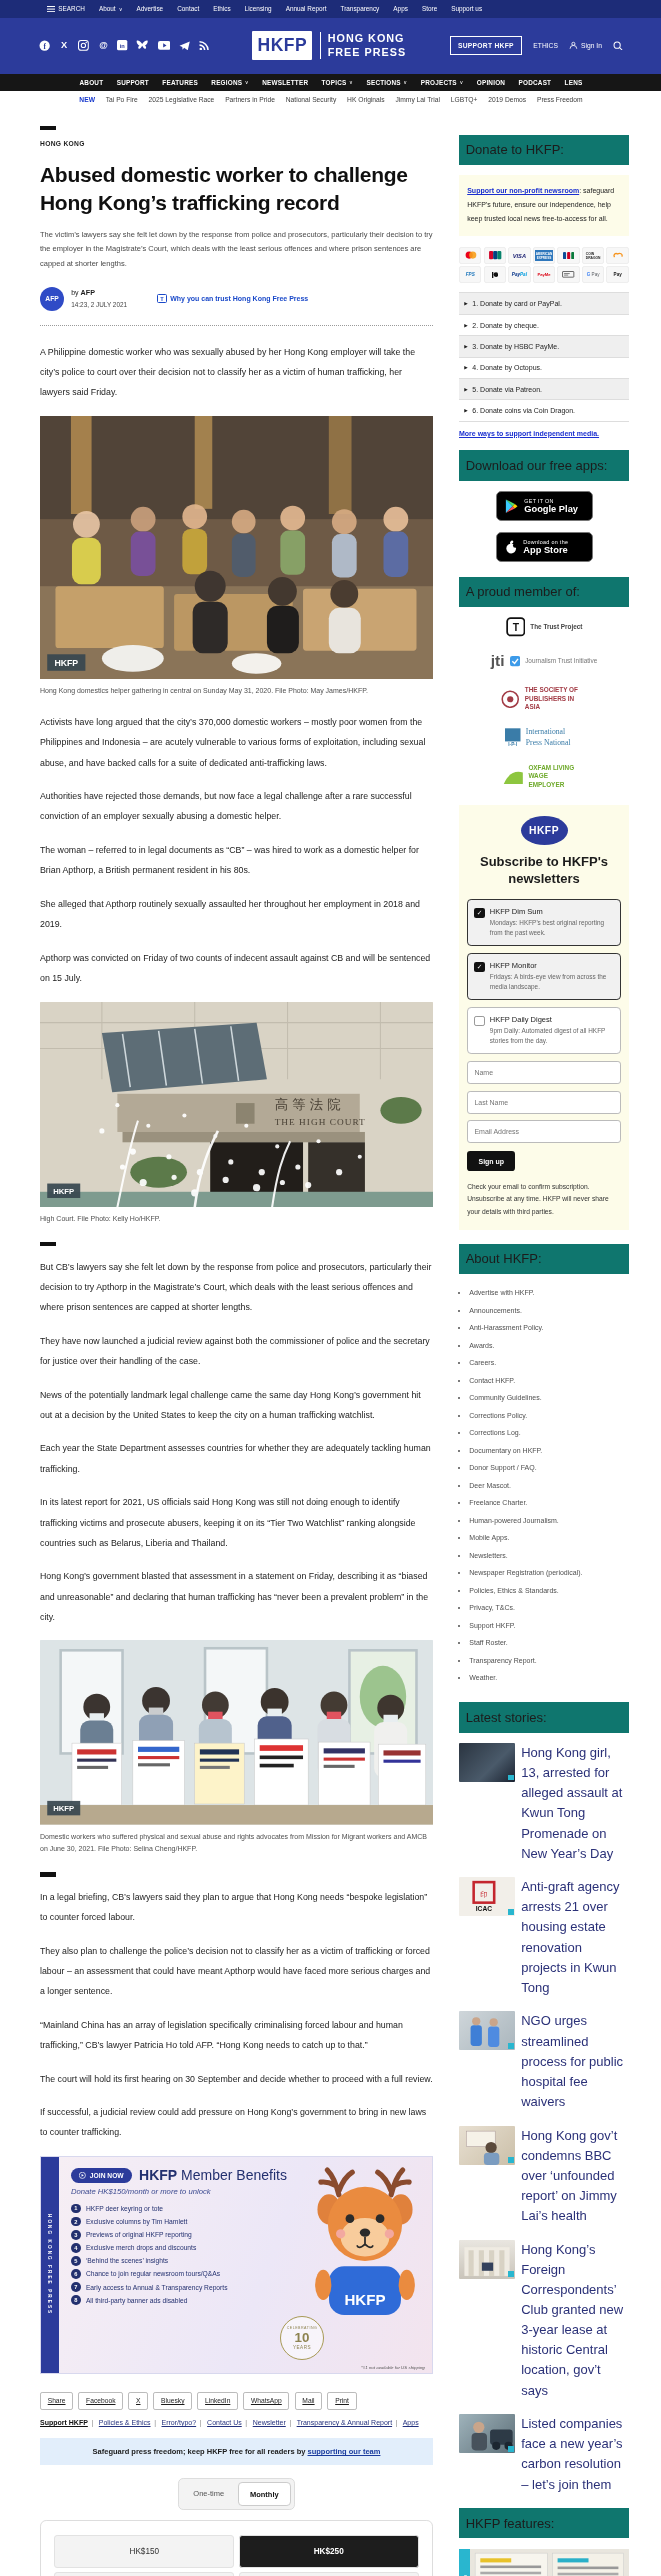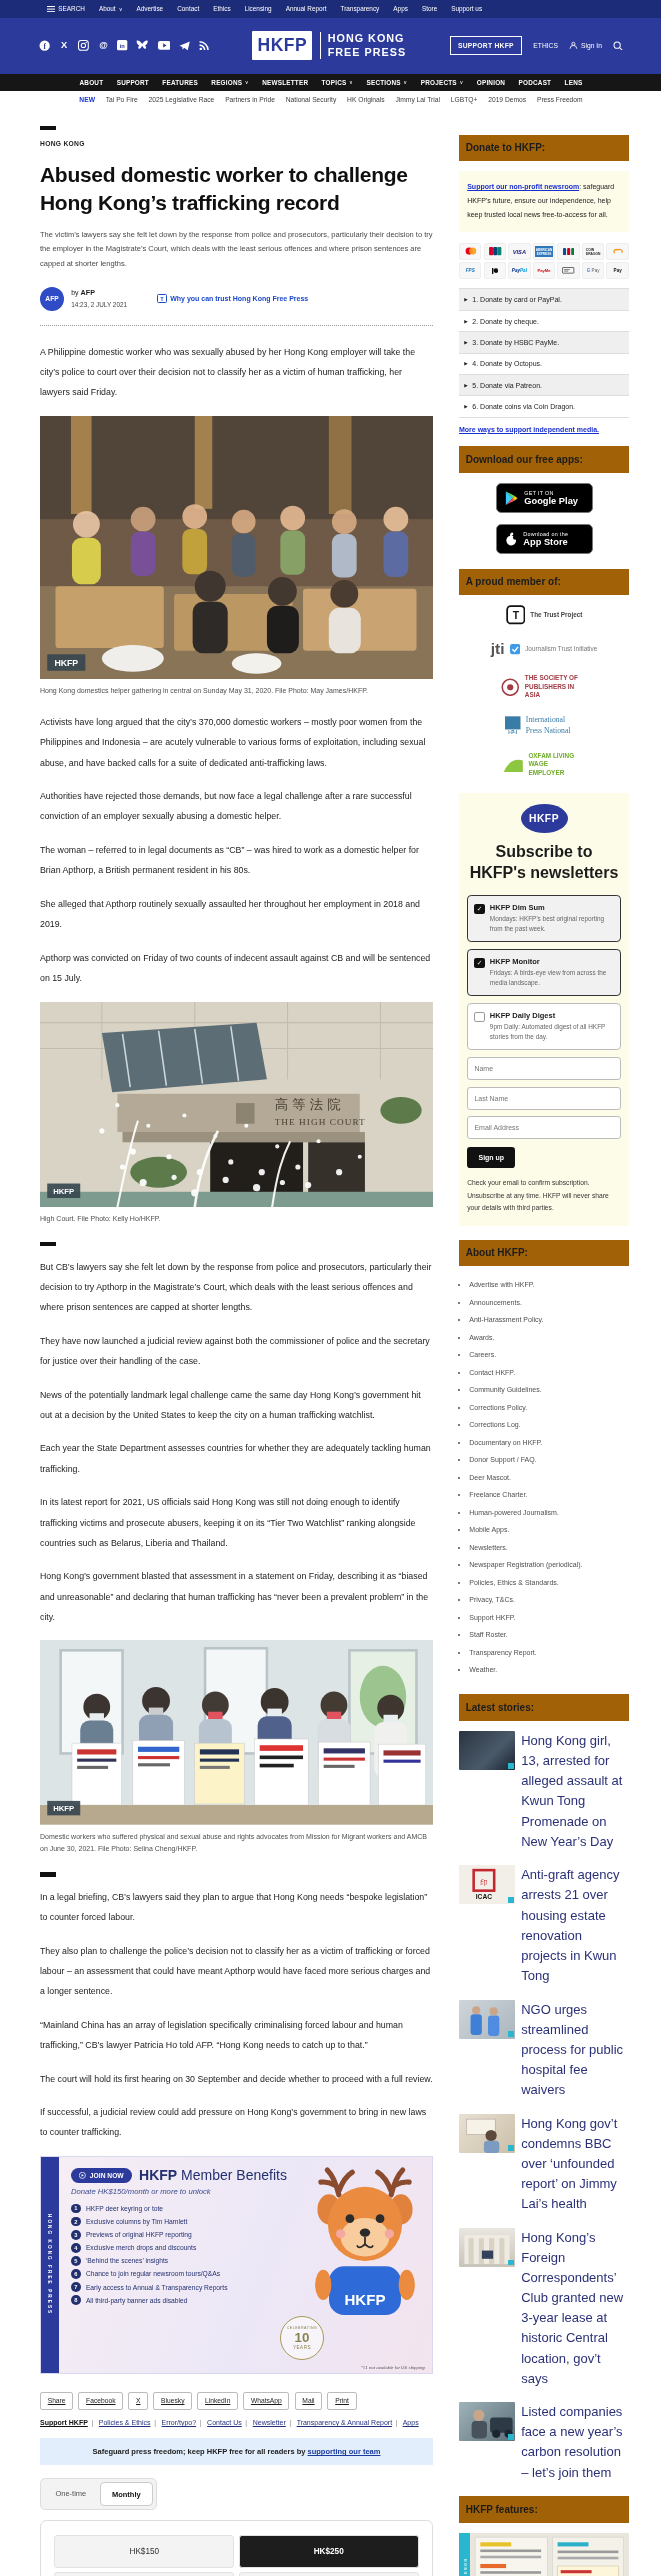--- a/index.html
+++ b/index.html
@@ -62,54 +62,54 @@
 .mb-foot{position:absolute;right:7.2px;bottom:3.1px;font-size:4.4px;color:#555;font-style:italic}
 
 .share-row{display:flex;gap:5.2px;margin:10.3px 0 9.3px}
 .share-btn{border:0.5px solid #bbb;border-radius:2.1px;padding:4.6px 6.7px;font-size:6.7px;text-decoration:underline;cursor:pointer;background:#fff}
 .meta-row{font-size:7px;color:#24317e;margin-bottom:12.4px}
 .meta-row span.lnk{text-decoration:underline;cursor:pointer;color:#24317e}
 .meta-row span.lnk.first{font-weight:bold;color:#111}
 .meta-row span.sep{color:#888;margin:0 3.6px}
 .support-banner{background:#e2eefb;padding:8.8px 15.5px;text-align:center;font-size:7.5px;font-weight:bold;margin-bottom:13.4px}
 .support-banner a{text-decoration:underline;color:#1a3b9e;cursor:pointer}
-.tog-wrap{display:flex;justify-content:flex-start;margin-bottom:10.3px}
+.tog-wrap{display:flex;justify-content:center;margin-bottom:10.3px}
 .toggle{background:#f3f3f3;border:0.5px solid #ddd;border-radius:5.2px;padding:3.1px;display:flex;gap:2.1px}
 .tog{padding:6.2px 11.3px;font-size:7.5px;color:#555;border-radius:4.1px;cursor:pointer}
 .tog.active{background:#fff;border:0.5px solid #ccc;color:#111;font-weight:bold}
 .don-card{border:0.5px solid #ddd;border-radius:6.2px;padding:13.4px;margin-bottom:17.5px}
 .amt-grid{display:grid;grid-template-columns:1fr 1fr;gap:4.6px;margin-bottom:12.4px}
 .amt{background:#f3f3f3;border:0.5px solid #e2e2e2;border-radius:3.1px;height:33px;display:flex;align-items:center;justify-content:center;font-size:8.2px;color:#333;cursor:pointer}
 .amt.active{background:#1d1d1d;color:#fff;font-weight:bold}
 .store-badge{background:#000;border:0.5px solid #777;border-radius:5.2px;color:#fff;width:111px;height:33px;display:flex;align-items:center;gap:6.2px;padding:0 8.2px;cursor:pointer}
 .sb-pre{font-size:5.4px;letter-spacing:0.3px}.sb-name{font-size:10.8px;font-weight:bold}
 
-.sb-band{background:#a16207;font-weight:bold;font-size:10px;padding:7.7px 6.7px;margin-bottom:10.3px}
+.sb-band{background:#0f766e;font-weight:normal;font-size:13px;padding:7.7px 6.7px;margin-bottom:10.3px}
 .sb-yellow{background:#fdfce9;padding:9.3px 8.2px;font-size:7px;line-height:2;color:#222;margin-bottom:11.3px}
 .sb-yellow .lk{color:#1a2fd0;font-weight:bold;text-decoration:underline;cursor:pointer}
 .spay{display:flex;gap:2.1px;margin-bottom:2.1px}
 .stile{width:23px;height:17px;background:#f7f7f7;border:0.5px solid #eee;border-radius:2.1px;display:flex;align-items:center;justify-content:center;overflow:hidden}
 .accordion{margin:9.3px 0 8.2px}
 .acc-row{font-size:7px;padding:6.7px 5.2px;display:flex;align-items:center;gap:4.6px;cursor:pointer;border-top:0.5px solid #ddd}
 .acc-row:nth-child(odd){background:#efefef}
 .acc-row:last-child{border-bottom:0.5px solid #ddd}
 .acc-arrow{font-size:4.6px}
 .sb-morelink{display:block;font-size:7px;font-weight:bold;color:#1a2fd0;text-decoration:underline;margin:3.1px 0 13.4px;cursor:pointer}
 .sb-center{display:flex;flex-direction:column;align-items:center;gap:11.3px;margin-bottom:14.4px}
 .sb-store{width:97px;height:30px}
 .mlogo{display:flex;align-items:center;gap:5.2px;justify-content:center;margin-bottom:15.5px}
 .mlogo .mt{font-size:6.4px;line-height:1.35;font-weight:bold;color:#444}
 .nl-box{background:#fdfce9;padding:11.3px 8.2px;margin-bottom:13.4px}
 .nl-logo{width:47px;height:29px;background:#2c3b9b;border-radius:50%;color:#fff;font-weight:bold;font-size:10.3px;letter-spacing:0.5px;display:flex;align-items:center;justify-content:center;margin:0 auto 7.2px}
-.nl-head{text-align:center;font-size:16px;font-weight:bold;line-height:1.35;margin-bottom:11.3px}
+.nl-head{text-align:center;font-size:13px;font-weight:bold;line-height:1.35;margin-bottom:11.3px}
 .nl-card{background:#f1f1f1;border:1px solid #333;border-radius:4.1px;padding:6.7px 6.2px;display:flex;gap:5.2px;margin-bottom:7.2px;cursor:pointer}
 .nl-card.off{background:#fff;border:0.5px solid #bbb}
 .cb{width:10.3px;height:10.3px;border-radius:2.1px;background:#111;color:#fff;font-size:6.7px;display:flex;align-items:center;justify-content:center;flex:none;margin-top:1px}
 .cb.empty{background:#fff;border:0.5px solid #999}
-.nl-name{font-weight:bold;font-size:7.5px;margin-bottom:2.1px}
+.nl-name{font-weight:normal;font-size:7.5px;margin-bottom:2.1px}
 .nl-desc{font-size:6.4px;color:#666;line-height:1.6}
 .nl-in{width:100%;height:23px;border:0.5px solid #bbb;border-radius:3.1px;background:#fff;padding:0 6.2px;font-size:7px;color:#333;margin-bottom:6.2px;font-family:"Liberation Sans",sans-serif}
 .nl-btn{background:#111;color:#fff;font-size:7px;font-weight:bold;border:none;border-radius:3.1px;padding:6.7px 11.3px;margin:2.1px 0 9.3px;cursor:pointer}
 .nl-disc{font-size:6.7px;color:#333;line-height:1.9}
 .about-list{list-style:disc;padding-left:10.3px;margin:2.1px 0 15.5px}
 .about-list li{font-size:7px;color:#4f4f4f;line-height:2.5;cursor:pointer}
 .story{display:flex;gap:6.2px;margin-bottom:13.4px;cursor:pointer}
 .sthumb{width:56px;height:39px;flex:none;border-radius:1px;position:relative;overflow:hidden}
 .sthumb .mini{position:absolute;right:1.5px;bottom:1.5px;width:5.7px;height:5.7px;background:#29b6cf}
 .stitle{font-size:13px;color:#2b3178;line-height:1.55}

